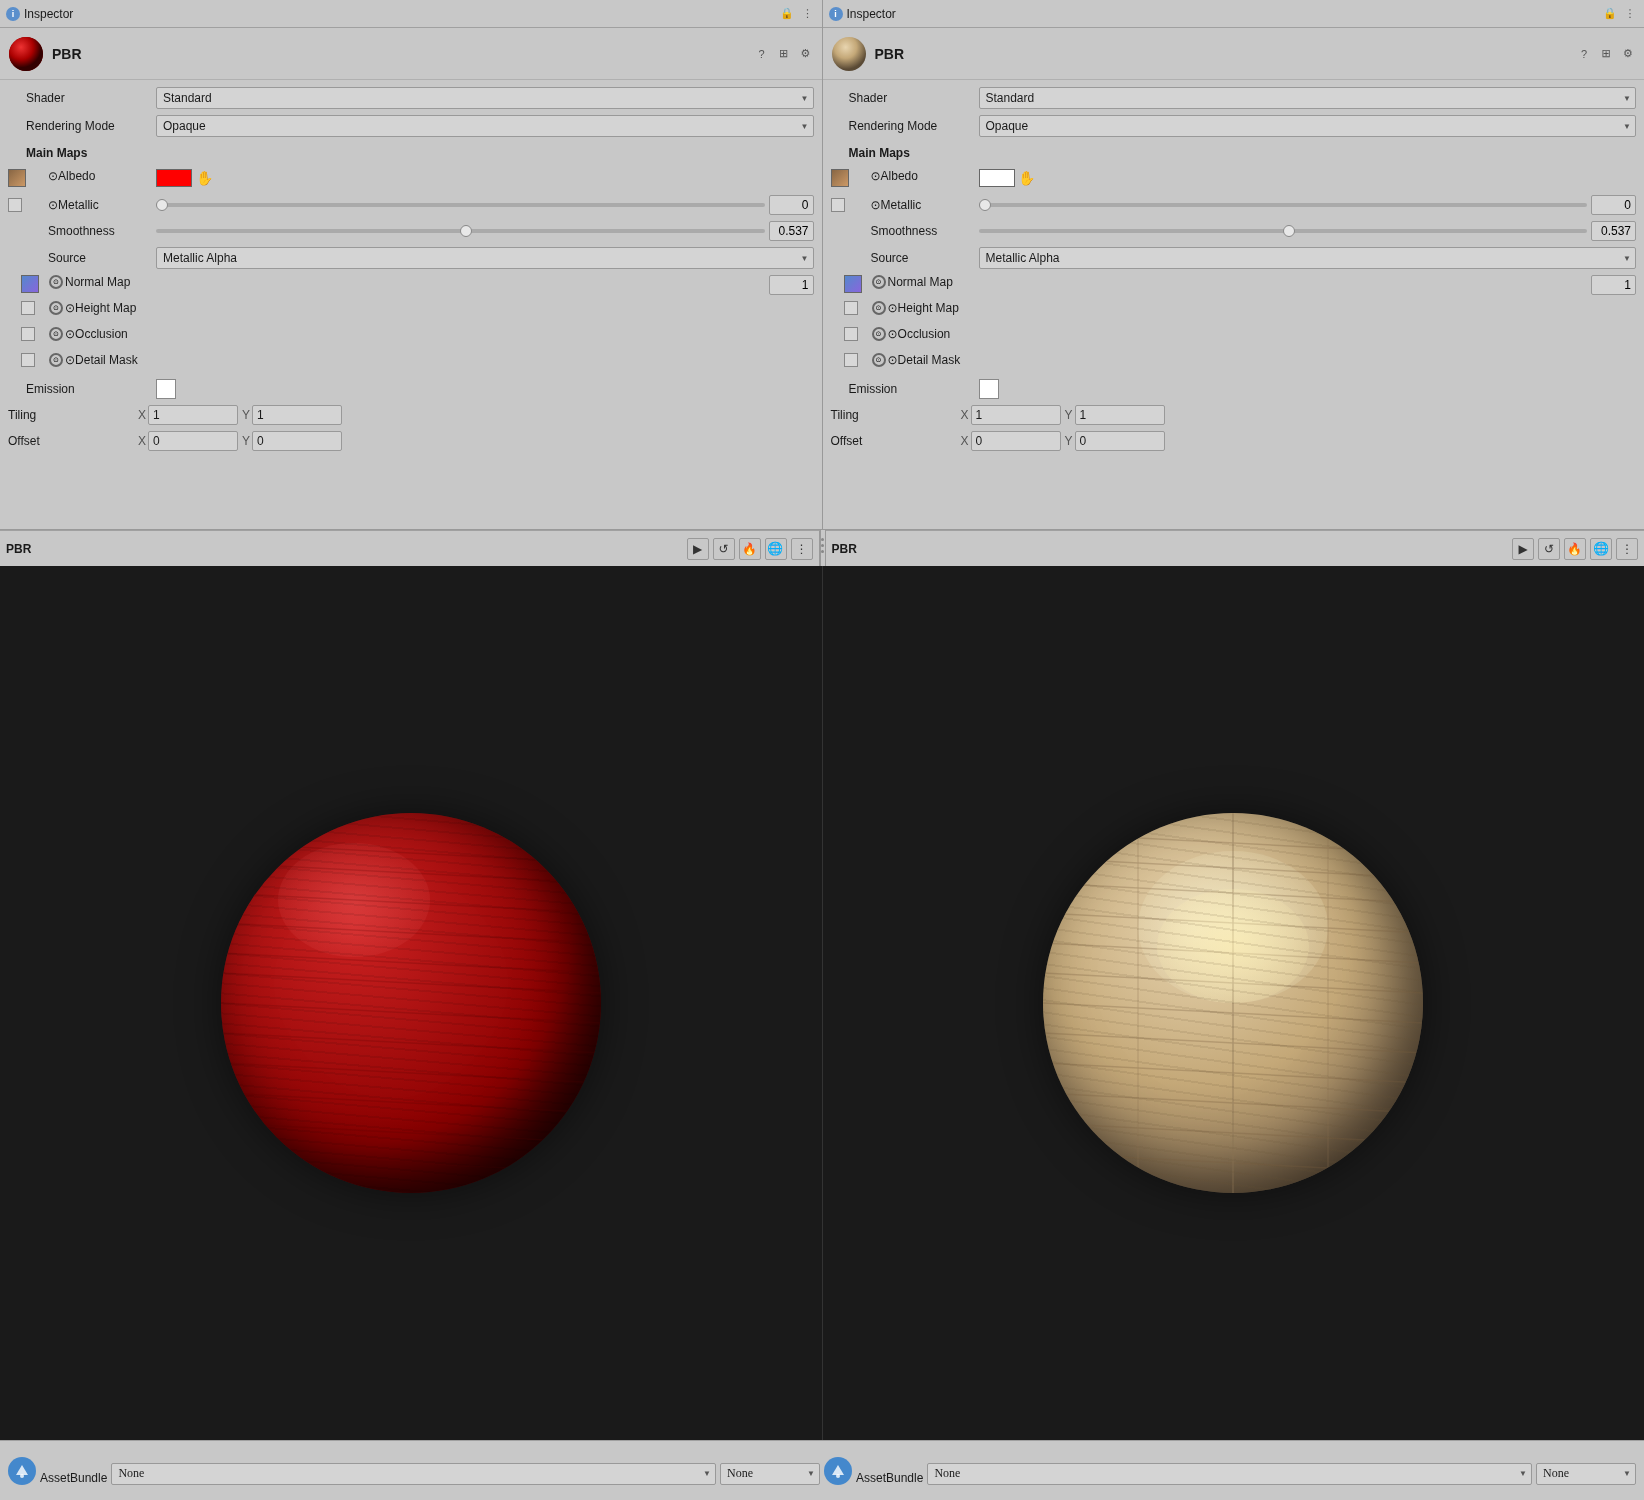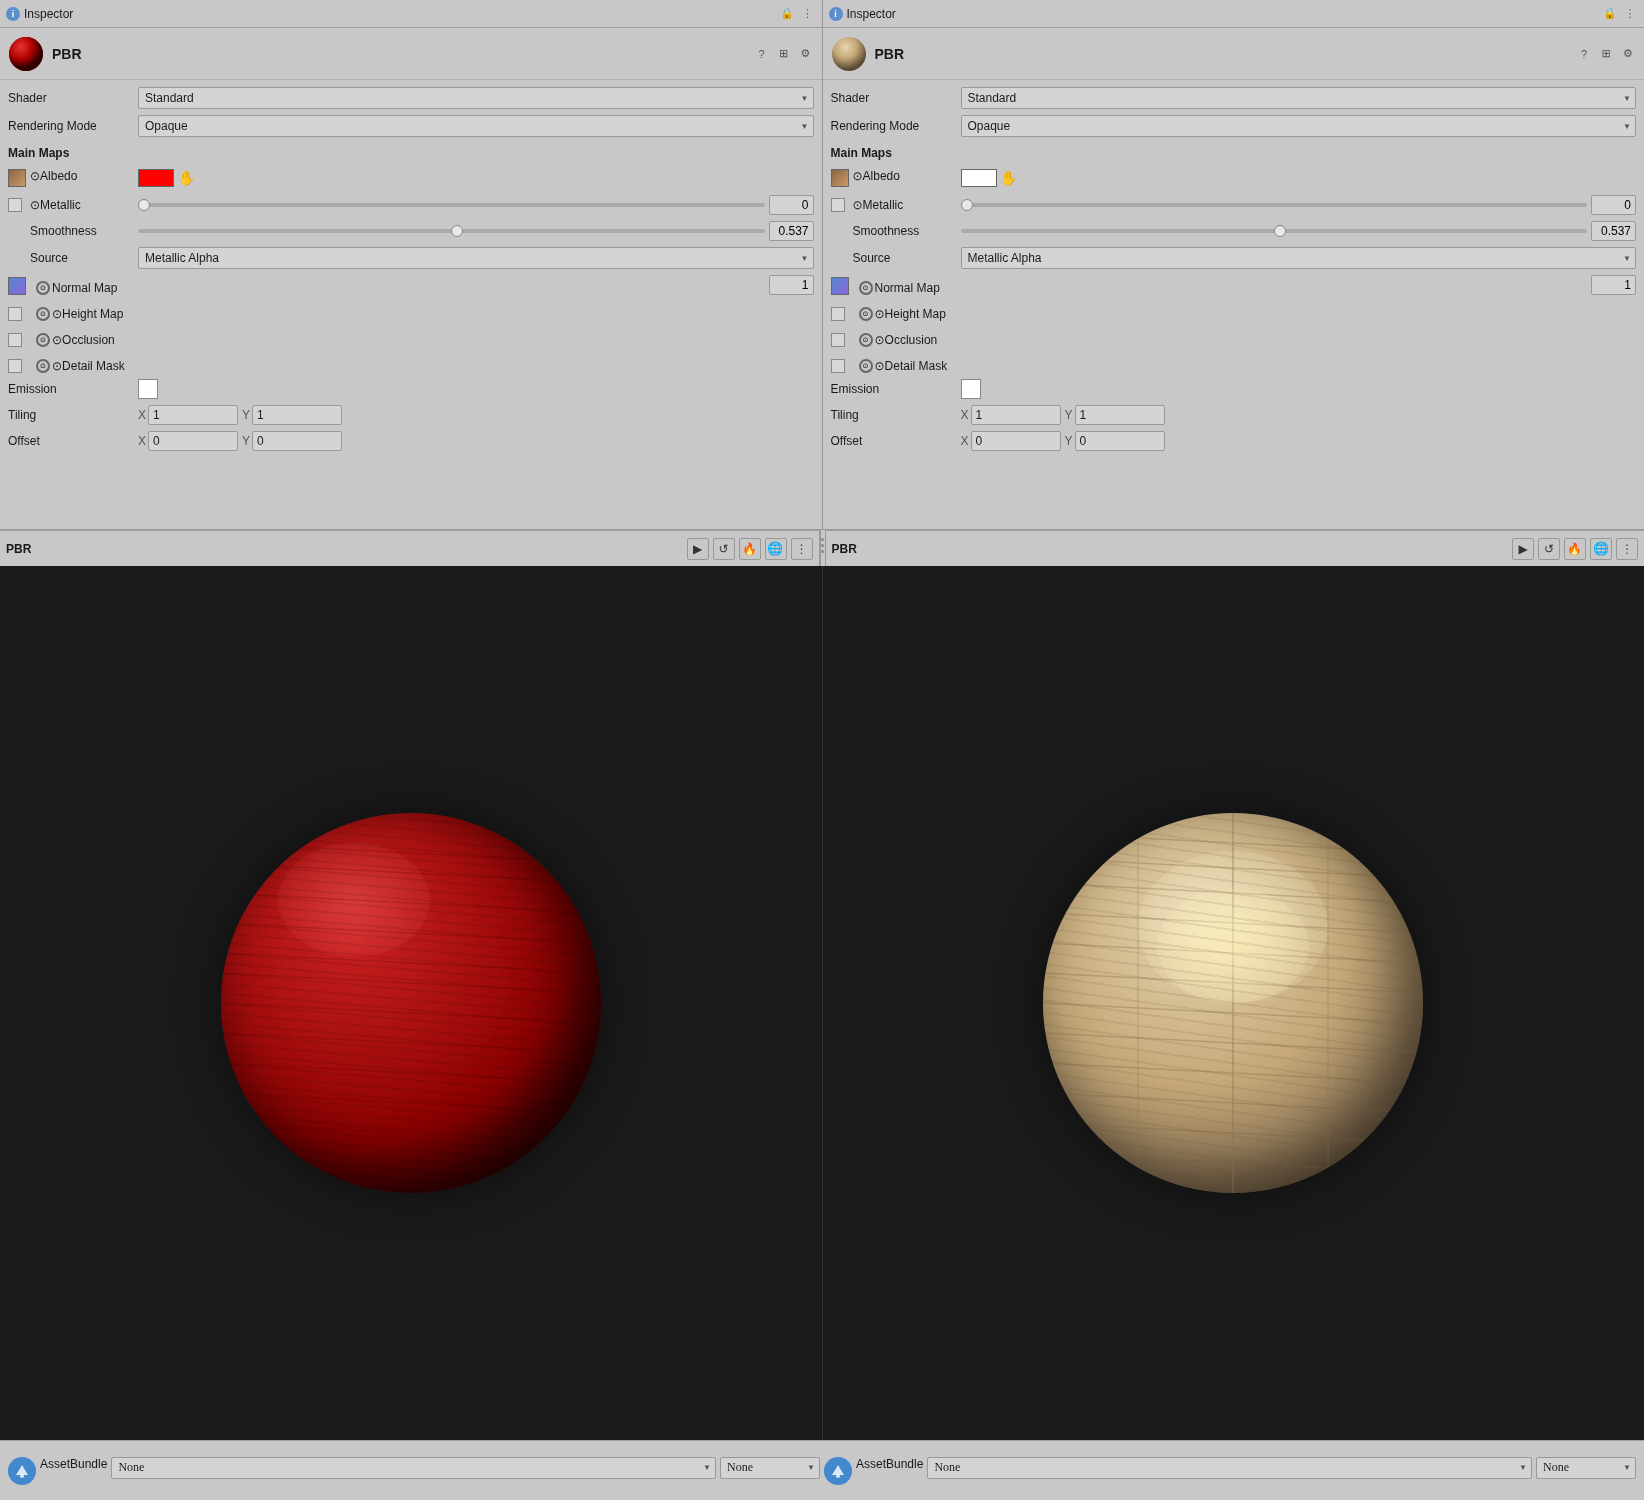--- a/index.html
+++ b/index.html
@@ -127,20 +127,21 @@
       align-items: center;
       padding: 3px 8px;
       min-height: 26px;
     }
 
     .prop-label {
       width: 130px;
       color: #1a1a1a;
       font-size: 12px;
       flex-shrink: 0;
+      margin-left: 18px;
     }
 
     .prop-label.bold {
       font-weight: bold;
     }
 
     .prop-value {
       flex: 1;
       display: flex;
       align-items: center;
@@ -228,23 +229,24 @@
       background: #d8d8d8;
       display: flex;
       align-items: center;
       justify-content: center;
       cursor: pointer;
       flex-shrink: 0;
     }
 
     .map-row {
       display: flex;
-      align-items: flex-end;
+      align-items: flex-start;
       padding: 3px 8px;
       min-height: 26px;
+      margin-left: 13px;
     }
 
     .map-checkbox-area {
       width: 28px;
       display: flex;
       align-items: center;
     }
 
     .map-thumbnail {
       width: 18px;
@@ -506,21 +508,21 @@
       display: flex;
       align-items: center;
       border-top: 1px solid #a0a0a0;
       padding: 0 8px;
       gap: 4px;
     }
 
     .bottom-strip-half {
       flex: 1;
       display: flex;
-      align-items: flex-start;
+      align-items: flex-end;
       gap: 4px;
     }
 
     .blue-icon {
       width: 28px;
       height: 28px;
       border-radius: 50%;
       background: #4488cc;
       display: flex;
       align-items: center;

